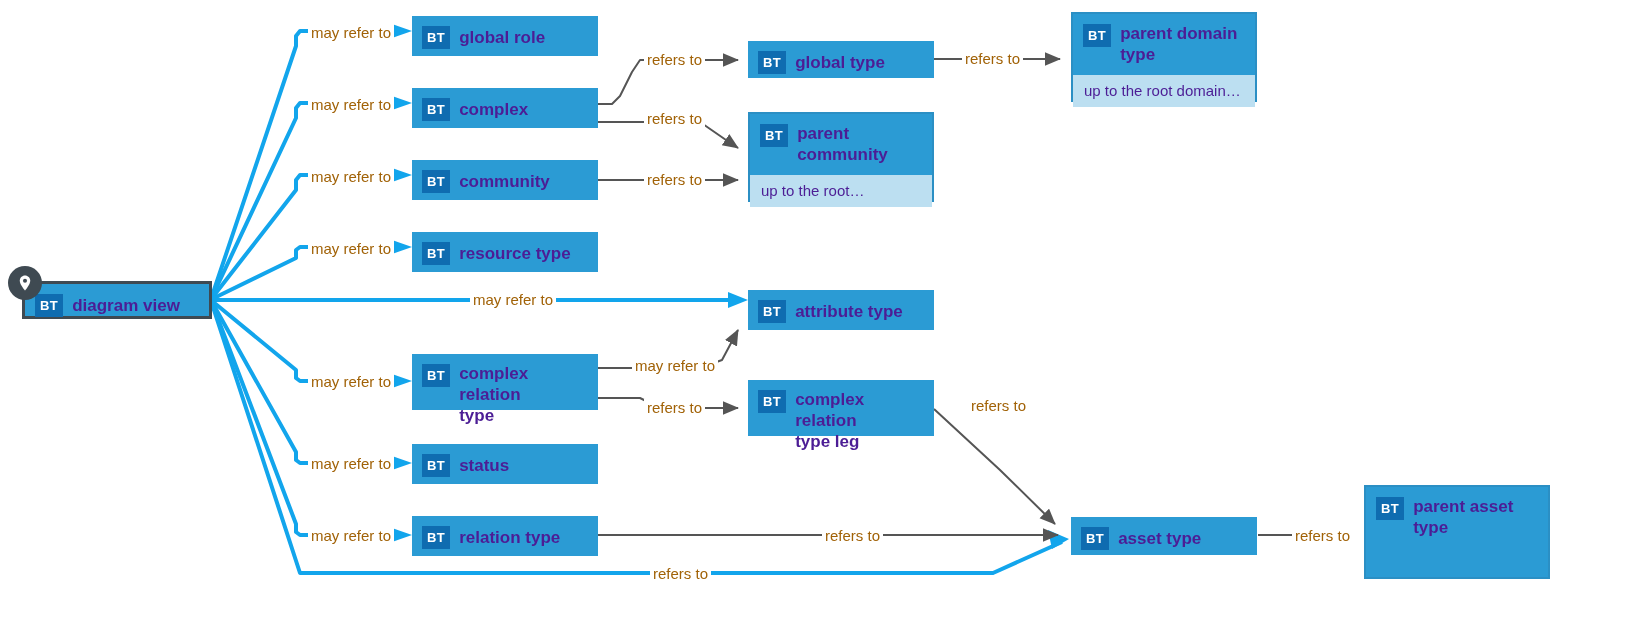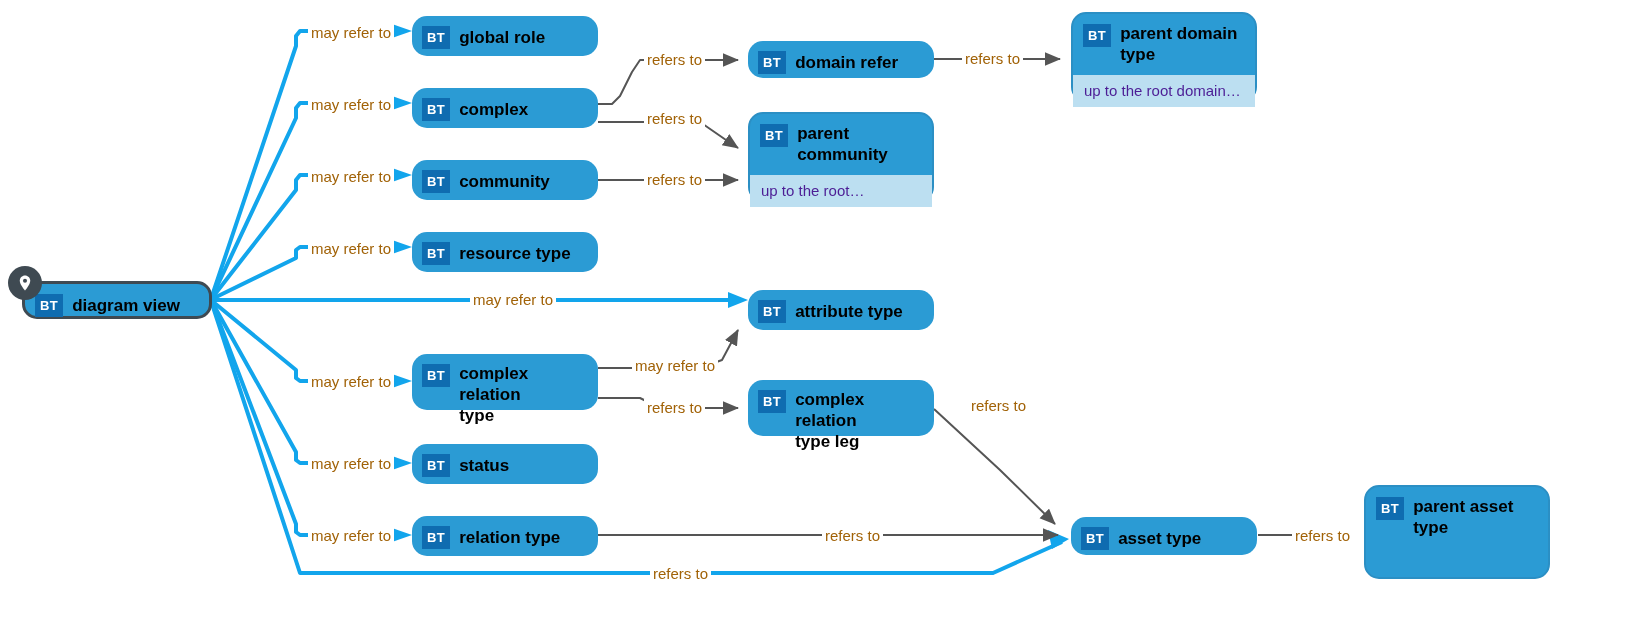--- a/index.html
+++ b/index.html
@@ -27,21 +27,20 @@
   }
 
   
   .node {
     position: absolute;
     box-sizing: border-box;
     background: #2b9bd4;
     display: flex;
     flex-direction: column;
     z-index: 5;
-    border-radius: 15px;
   }
   .node-head {
     display: flex;
     align-items: flex-start;
     padding: 9px 12px 9px 10px;
     flex: 1 1 auto;
   }
   .node.single .node-head {
     align-items: center;
   }
@@ -51,21 +50,21 @@
     color: #ffffff;
     font-size: 13px;
     font-weight: bold;
     line-height: 1;
     letter-spacing: .4px;
     padding: 5px 5px 5px 5px;
     margin-right: 9px;
     margin-top: 1px;
   }
   .node-label {
-    color: #000000;
+    color: #4c1d95;
     font-size: 17px;
     font-weight: bold;
     line-height: 21px;
     white-space: pre-line;
   }
   .node-foot {
     background: #bcdff1;
     color: #4c1d95;
     font-size: 15px;
     line-height: 18px;
@@ -243,21 +242,21 @@
   <div class="node single" style="left:412px; top:516px; width:186px; height:40px;">
     <div class="node-head">
       <span class="badge">BT</span>
       <span class="node-label">relation type</span>
     </div>
   </div>
 
   <div class="node single" style="left:748px; top:41px; width:186px; height:37px;">
     <div class="node-head">
       <span class="badge">BT</span>
-      <span class="node-label">domain refer</span>
+      <span class="node-label">global type</span>
     </div>
   </div>
 
   <div class="node framed" style="left:1071px; top:12px; width:186px; height:90px;">
     <div class="node-head">
       <span class="badge">BT</span>
       <span class="node-label">parent domain
 type</span>
     </div>
     <div class="node-foot">up to the root domain…</div>

